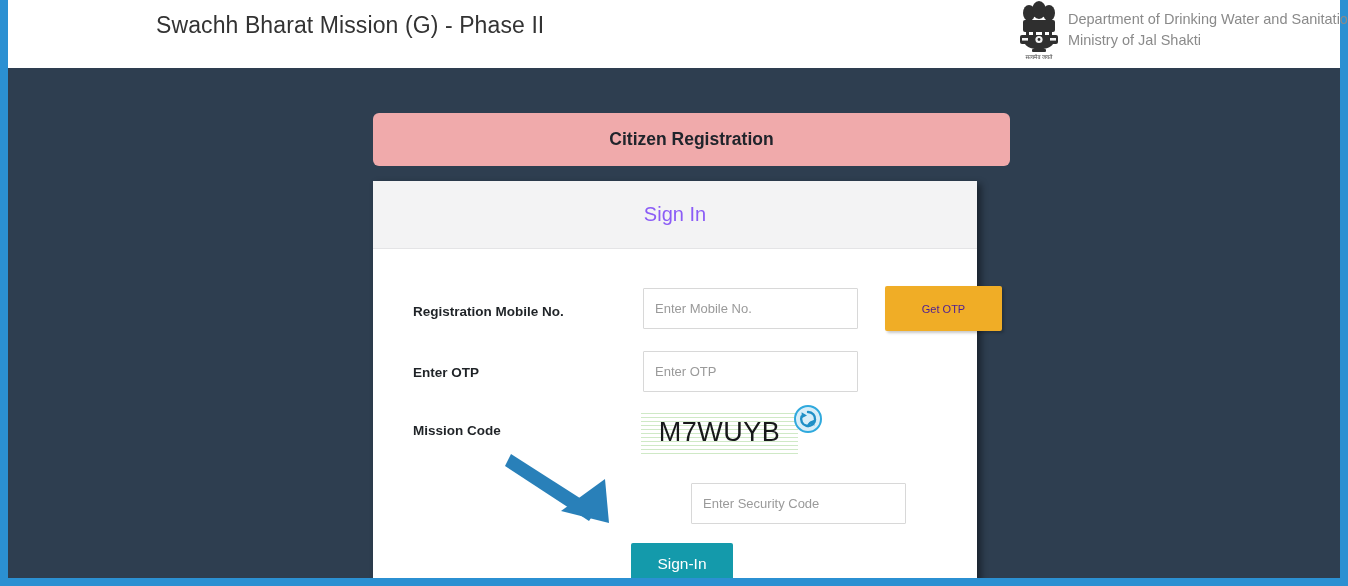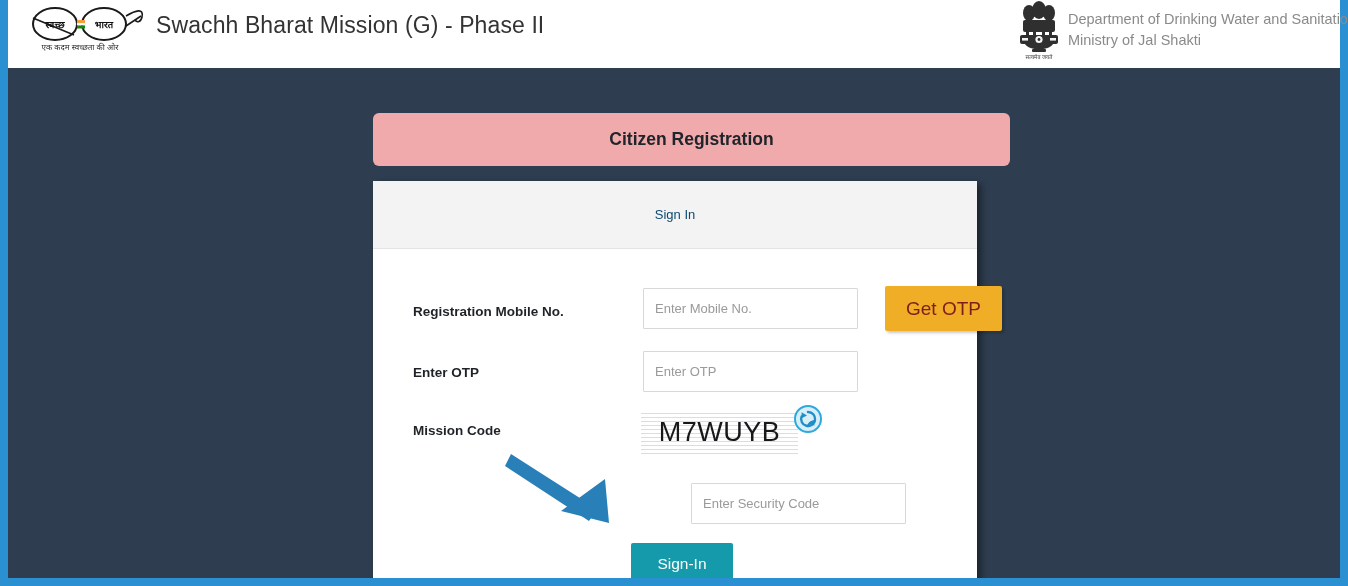--- a/index.html
+++ b/index.html
@@ -117,22 +117,22 @@
   #card-header {
     height: 68px;
     background: #f3f3f4;
     border-bottom: 1px solid #e4e4e6;
     display: flex;
     align-items: center;
     justify-content: center;
     box-sizing: border-box;
   }
   #card-header .card-title {
-    font-size: 13px;
-    color: #0c4a6e;
+    font-size: 20px;
+    color: #8b5cf6;
   }
 
   #card-body {
     position: relative;
     height: 332px;
   }
 
   .form-row {
     position: absolute;
     left: 0;
@@ -169,23 +169,23 @@
     opacity: 1;
   }
 
   #get-otp-button {
     position: absolute;
     left: 512px;
     width: 117px;
     height: 45px;
     background: #f0ad26;
     border: none;
-    color: #7f1d1d;
-    font-family: "Liberation Sans", sans-serif;
-    font-size: 19px;
+    color: #4c1d95;
+    font-family: "Liberation Sans", sans-serif;
+    font-size: 11px;
     cursor: pointer;
     border-radius: 2px;
     box-shadow: 2px 2px 3px rgba(0,0,0,0.22);
   }
 
   
   #captcha-image {
     position: absolute;
     left: 268px;
     width: 157px;
@@ -239,40 +239,20 @@
     pointer-events: none;
   }
 </style>
 </head>
 <body>
 
 <div id="app-frame">
 
   <div id="site-header">
 
-    <div class="logo-block">
-      <svg class="logo-svg" width="130" height="58" viewBox="0 0 130 58" xmlns="http://www.w3.org/2000/svg">
-
-        <ellipse cx="37" cy="22" rx="22" ry="16" fill="#ffffff" stroke="#1a1a1a" stroke-width="2"></ellipse>
-        <ellipse cx="86" cy="22" rx="22" ry="16" fill="#ffffff" stroke="#1a1a1a" stroke-width="2"></ellipse>
-
-        <rect x="59" y="18" width="8" height="3" fill="#ff9933"></rect>
-        <rect x="59" y="21" width="8" height="2.5" fill="#ffffff" stroke="#bbb" stroke-width="0.3"></rect>
-        <rect x="59" y="23.5" width="8" height="3" fill="#138808"></rect>
-
-        <path d="M15 16 L56 33" stroke="#1a1a1a" stroke-width="1.6" fill="none"></path>
-        <path d="M108 14 C 118 8, 126 6, 124 15 C 123 20, 119 21, 117 18" stroke="#1a1a1a" stroke-width="1.6" fill="none"></path>
-        <path d="M108 24 L123 14" stroke="#1a1a1a" stroke-width="1.6" fill="none"></path>
-
-        <text x="37" y="26" font-family="'Liberation Sans',sans-serif" font-size="9.5" font-weight="bold" fill="#111" text-anchor="middle">स्वच्छ</text>
-        <text x="86" y="26" font-family="'Liberation Sans',sans-serif" font-size="9.5" font-weight="bold" fill="#111" text-anchor="middle">भारत</text>
-
-        <text x="62" y="48" font-family="'Liberation Sans',sans-serif" font-size="8" fill="#2a2a2a" text-anchor="middle">एक कदम स्वच्छता की ओर</text>
-      </svg>
-    </div>
 
     <div class="site-title">Swachh Bharat Mission (G) - Phase II</div>
 
     <div class="emblem-block">
       <svg width="52" height="62" viewBox="0 0 52 62" xmlns="http://www.w3.org/2000/svg">
         <g fill="#2f2f2f">
 
           <ellipse cx="16" cy="12" rx="6" ry="8"></ellipse>
           <ellipse cx="36" cy="12" rx="6" ry="8"></ellipse>
           <ellipse cx="26" cy="9" rx="7" ry="9"></ellipse>

